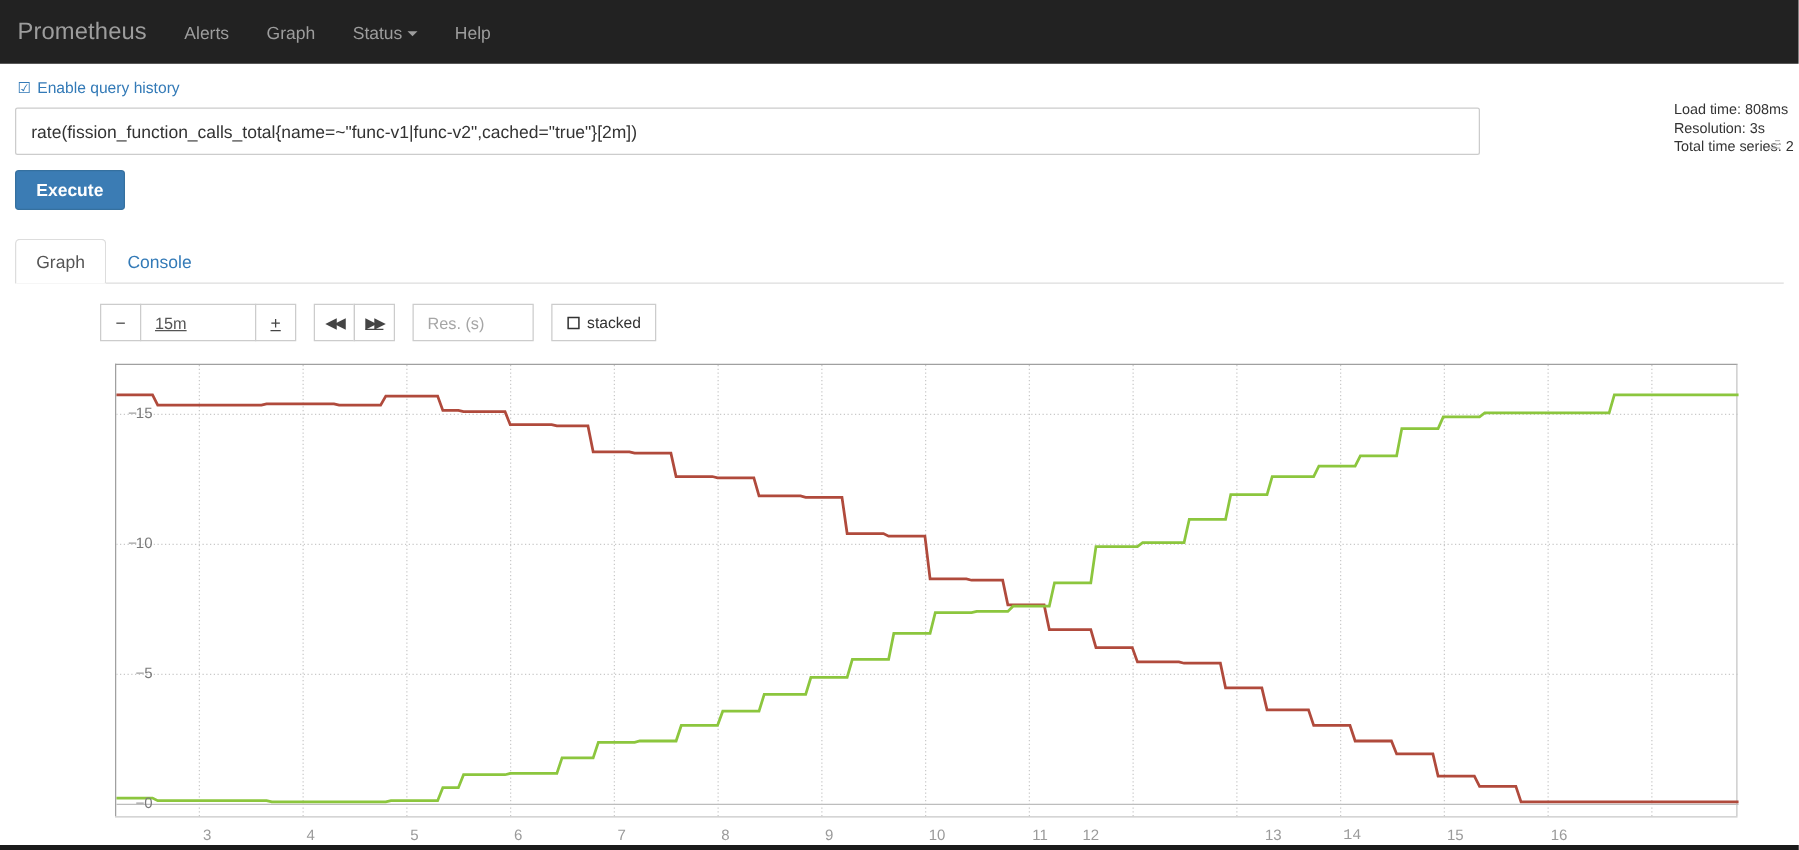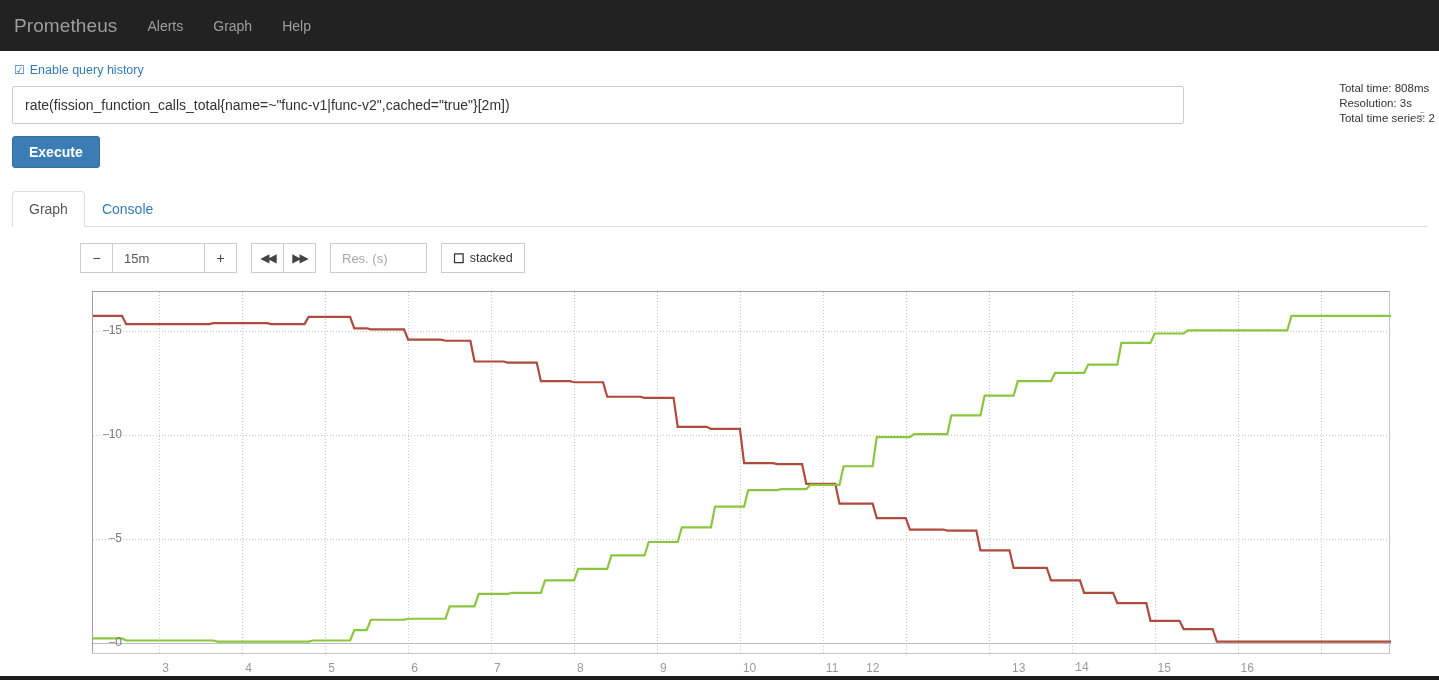--- a/index.html
+++ b/index.html
@@ -200,21 +200,21 @@
     font-size: 13px;
     color: #555555;
     display: flex;
     align-items: center;
     justify-content: center;
     font-family: "Liberation Sans", sans-serif;
     cursor: pointer;
     padding: 0 10px;
     white-space: nowrap;
   }
-  .grp .ctl + .ctl { margin-left: -1px; }
+  .grp .ctl + .ctl { margin-left: -1px; text-decoration: underline; }
   .ctl-btn { width: 33px; padding: 0; font-size: 14px; color: #444; }
   .ctl-range { width: 93px; justify-content: flex-start; padding-left: 11px; cursor: text; }
   .ctl-time  { width: 173px; justify-content: flex-start; padding-left: 12px; cursor: text; }
   .ctl-res {
     width: 97px; justify-content: flex-start; padding-left: 11px;
     color: #a6a6a6; cursor: text;
   }
   .ctl-stacked { gap: 5px; font-size: 12.5px; color: #333; padding: 0 11px; }
   .ctl-stacked .box-glyph { font-size: 13px; font-weight: bold; line-height: 1; }
   .arrow-glyph { font-size: 12px; letter-spacing: -2px; }
@@ -278,27 +278,30 @@
     background: #1b1b1b;
   }
 </style>
 </head>
 <body>
 
 <div class="navbar">
   <span class="brand">Prometheus</span>
   <a class="nav-link">Alerts</a>
   <a class="nav-link">Graph</a>
+  <a class="nav-link">
+    <span>Status</span><span class="caret"></span>
+  </a>
   <a class="nav-link">Help</a>
 </div>
 
 <div class="content">
 
   <div class="stats">
-    <div>Total time: 808ms</div>
+    <div>Load time: 808ms</div>
     <div>Resolution: 3s</div>
     <div>Total time series: 2</div>
   </div>
 
   <div class="history-toggle">
     <span class="cb-icon">☑</span>
     <span>Enable query history</span>
   </div>
 
   <div class="query-row">

